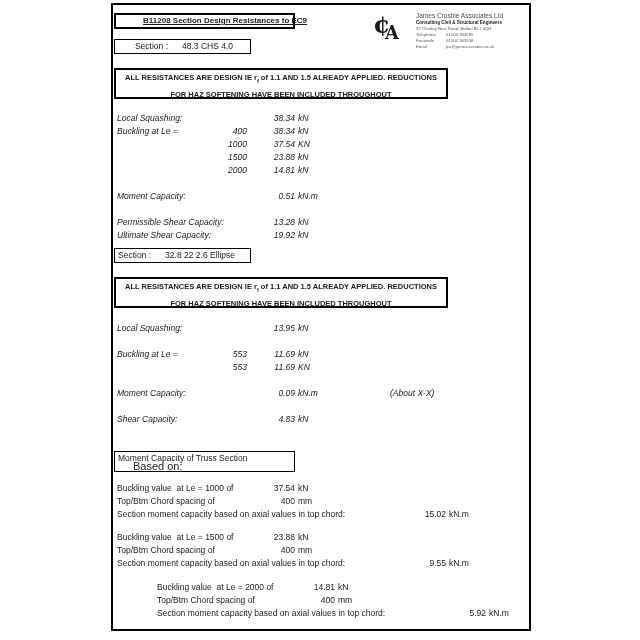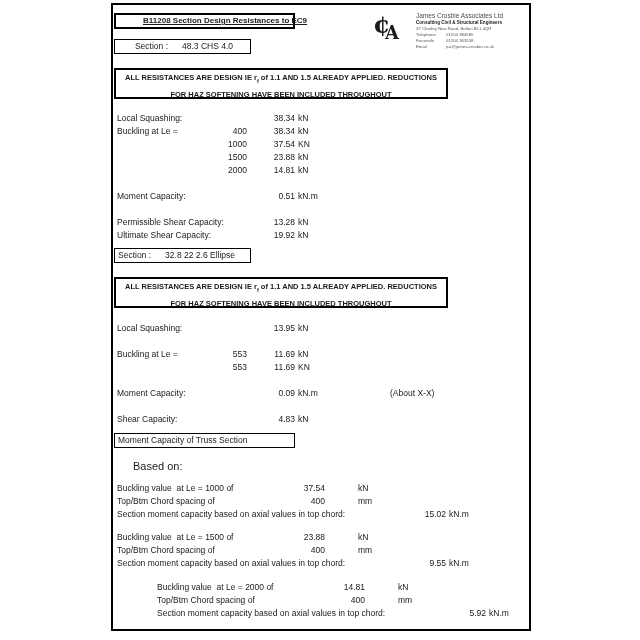--- a/index.html
+++ b/index.html
@@ -40,37 +40,37 @@
   .notice-box {
     position:absolute; left:1px; width:334px; height:31px;
     border:2px solid #000; text-align:center;
     font-size:7.5px; font-weight:bold; line-height:13px; padding-top:1px;
     white-space:nowrap;
   }
   .notice-box sub { font-size:5.5px; }
 
   
   .block { position:absolute; left:4px; right:2px; }
-  .row  { display:grid; grid-template-columns:80px 50px 48px 30px 1fr; height:13px; line-height:13px; font-size:8.5px; }
+  .row  { display:grid; grid-template-columns:80px 50px 48px 30px 1fr; height:13px; line-height:13px; font-size:8.5px;font-style:italic; }
   .row .lbl   { white-space:pre; overflow:visible; }
   .row .le    { text-align:right; }
   .row .val   { text-align:right; }
   .row .unit  { padding-left:3px; white-space:nowrap; }
   .row .extra { padding-left:65px; white-space:nowrap; }
   .gap { height:13px; }
 
   
-  .trow  { display:grid; grid-template-columns:130px 48px 1fr; height:13px; line-height:13px; font-size:8.5px;gap:30px; }
+  .trow  { display:grid; grid-template-columns:130px 48px 1fr; height:13px; line-height:13px; font-size:8.5px; }
   .trow3 { display:grid; grid-template-columns:279px 50px 1fr; height:13px; line-height:13px; font-size:8.5px; }
   .trow .lbl, .trow3 .lbl { white-space:pre; overflow:visible; }
   .trow .val, .trow3 .val { text-align:right; }
   .trow .unit, .trow3 .unit { padding-left:3px; white-space:nowrap; }
 
   .truss-header-box {
-    position:absolute; left:1px; top:428px; width:181px; height:15px;
+    position:absolute; left:1px; top:446px; width:181px; height:21px;
     border:1.5px solid #000; padding-left:3px;
     font-size:8.5px; line-height:12px; white-space:nowrap;
   }
   .based-on { position:absolute; left:20px; top:455px; font-size:11px; line-height:13px; }
 </style>
 </head>
 <body>
 
 <div class="doc">
 

